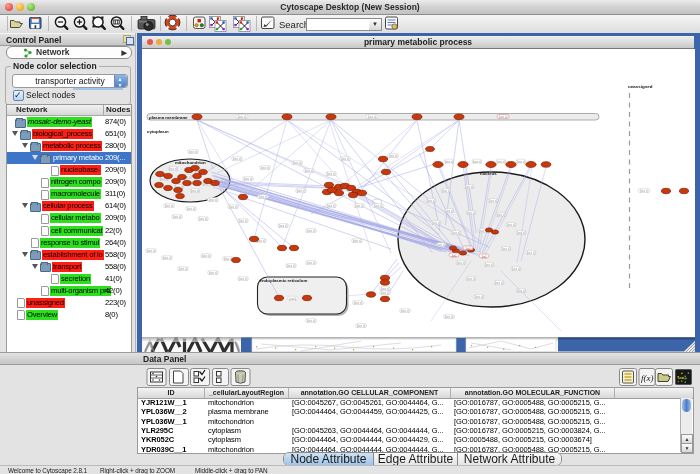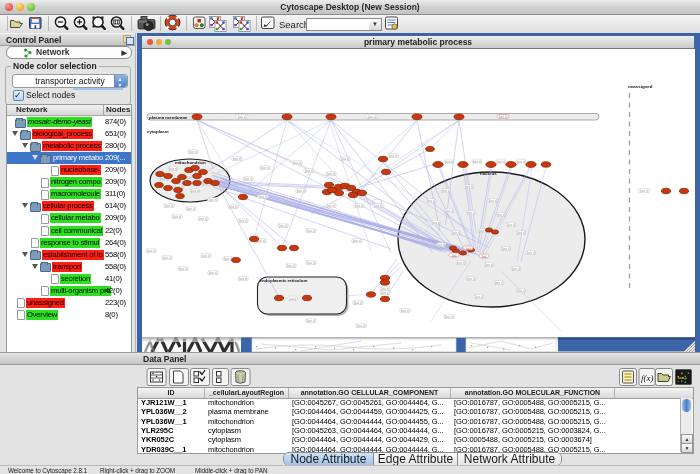--- a/index.html
+++ b/index.html
@@ -951,21 +951,20 @@
       </div>
 <div class="drow" style="top:19.3px;">
         <span class="dc" style="left:3px;width:63px;font-weight:bold;">YPL036W__2</span>
         <span class="dc" style="left:70px;width:80px;">plasma membrane</span>
         <span class="dc" style="left:154px;width:158px;">[GO:0044464, GO:0044459, GO:0044425, G...</span>
         <span class="dc" style="left:316px;width:160px;">[GO:0016787, GO:0005488, GO:0005215, G...</span>
       </div>
 <div class="drow" style="top:28.6px;">
         <span class="dc" style="left:3px;width:63px;font-weight:bold;">YPL036W__1</span>
         <span class="dc" style="left:70px;width:80px;">mitochondrion</span>
-        <span class="dc" style="left:154px;width:158px;">[GO:0044464, GO:0044444, GO:0044455, G...</span>
         <span class="dc" style="left:316px;width:160px;">[GO:0016787, GO:0005488, GO:0005215, G...</span>
       </div>
 <div class="drow" style="top:37.9px;">
         <span class="dc" style="left:3px;width:63px;font-weight:bold;">YLR295C</span>
         <span class="dc" style="left:70px;width:80px;">cytoplasm</span>
         <span class="dc" style="left:154px;width:158px;">[GO:0045263, GO:0044464, GO:0044444, G...</span>
         <span class="dc" style="left:316px;width:160px;">[GO:0016787, GO:0005215, GO:0003824, G...</span>
       </div>
 <div class="drow" style="top:47.2px;">
         <span class="dc" style="left:3px;width:63px;font-weight:bold;">YKR052C</span>

